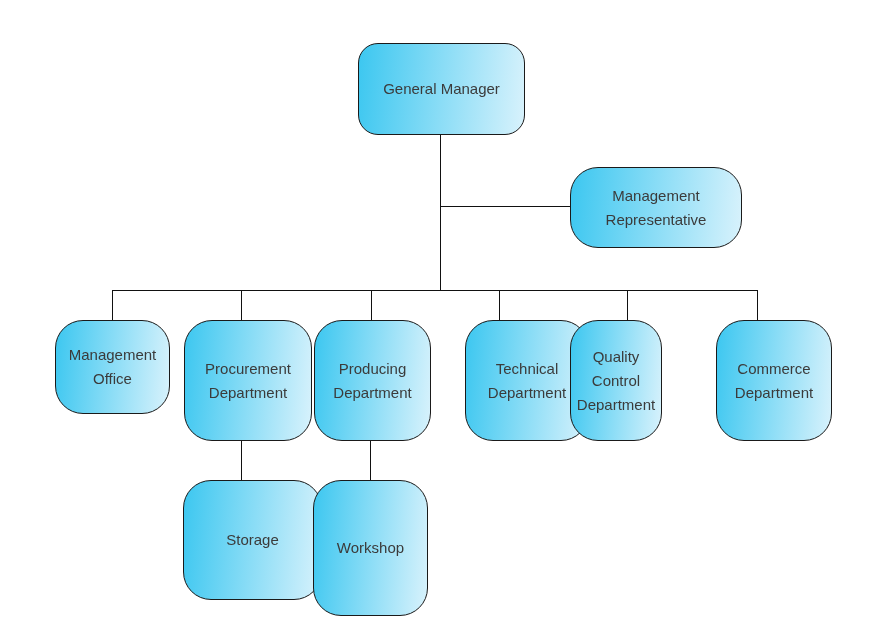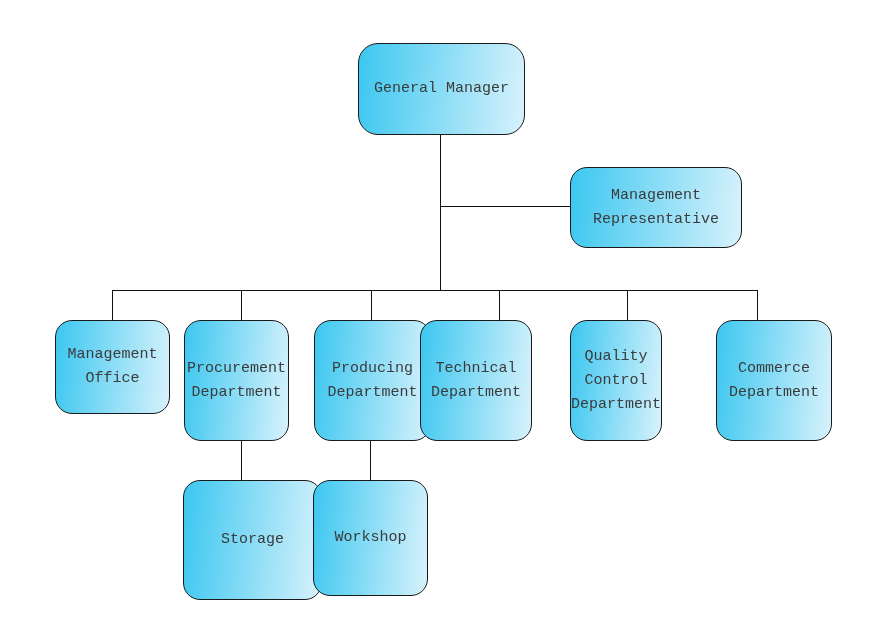--- a/index.html
+++ b/index.html
@@ -8,51 +8,51 @@
     --node-border:#1a1a1a;
     --connector:#111111;
     --text:#3b3b3b;
     --background:#ffffff;
   }
   html,body{margin:0;padding:0;background:var(--background);}
   .canvas{
     position:relative;
     width:872px;height:638px;
     background:var(--background);
-    font-family:Liberation Mono, monospace;
+    font-family:Liberation Sans, sans-serif;
     overflow:hidden;
   }
   .node{
     position:absolute;
     box-sizing:border-box;
     display:flex;align-items:center;justify-content:center;
     text-align:center;
     background:linear-gradient(95deg,var(--node-gradient-start) 0%,var(--node-gradient-end) 100%);
     border:1.4px solid var(--node-border);
-    border-radius:17px;
+    border-radius:28px;
     color:var(--text);
     font-size:15px;
     line-height:24px;
     padding:6px 10px;
   }
   .line{position:absolute;background:var(--connector);}
   .line.v{width:1.4px;}
   .line.h{height:1.4px;}
 
   
   #n-gm        {left:358px;top:43px;width:167px;height:92px;border-radius:20px;}
   #n-mr        {left:570px;top:167px;width:172px;height:81px;}
   #n-office    {left:55px; top:320px;width:115px;height:94px;}
-  #n-procure   {left:184px;top:320px;width:105px;height:121px;}
+  #n-procure   {left:184px;top:320px;width:128px;height:121px;}
   #n-produce   {left:314px;top:320px;width:117px;height:121px;}
-  #n-technical {left:420px;top:320px;width:112px;height:121px;}
+  #n-technical {left:465px;top:320px;width:124px;height:121px;}
   #n-quality   {left:570px;top:320px;width:92px;height:121px;padding:6px 8px;}
   #n-commerce  {left:700px;top:320px;width:116px;height:121px;margin-left:16px;}
   #n-storage   {left:183px;top:480px;width:139px;height:120px;}
-  #n-workshop  {left:313px;top:480px;width:115px;height:116px;}
+  #n-workshop  {left:313px;top:480px;width:115px;height:136px;}
 
   
   #l-gm-down     {left:440px;top:135px;height:156px;}
   #l-mr-branch   {left:440px;top:206px;width:130px;}
   #l-bus         {left:112px;top:290px;width:646px;}
   #l-stub-office   {left:112px;top:290px;height:30px;}
   #l-stub-procure  {left:241px;top:290px;height:30px;}
   #l-stub-produce  {left:371px;top:290px;height:30px;}
   #l-stub-technical{left:499px;top:290px;height:30px;}
   #l-stub-quality  {left:627px;top:290px;height:30px;}

